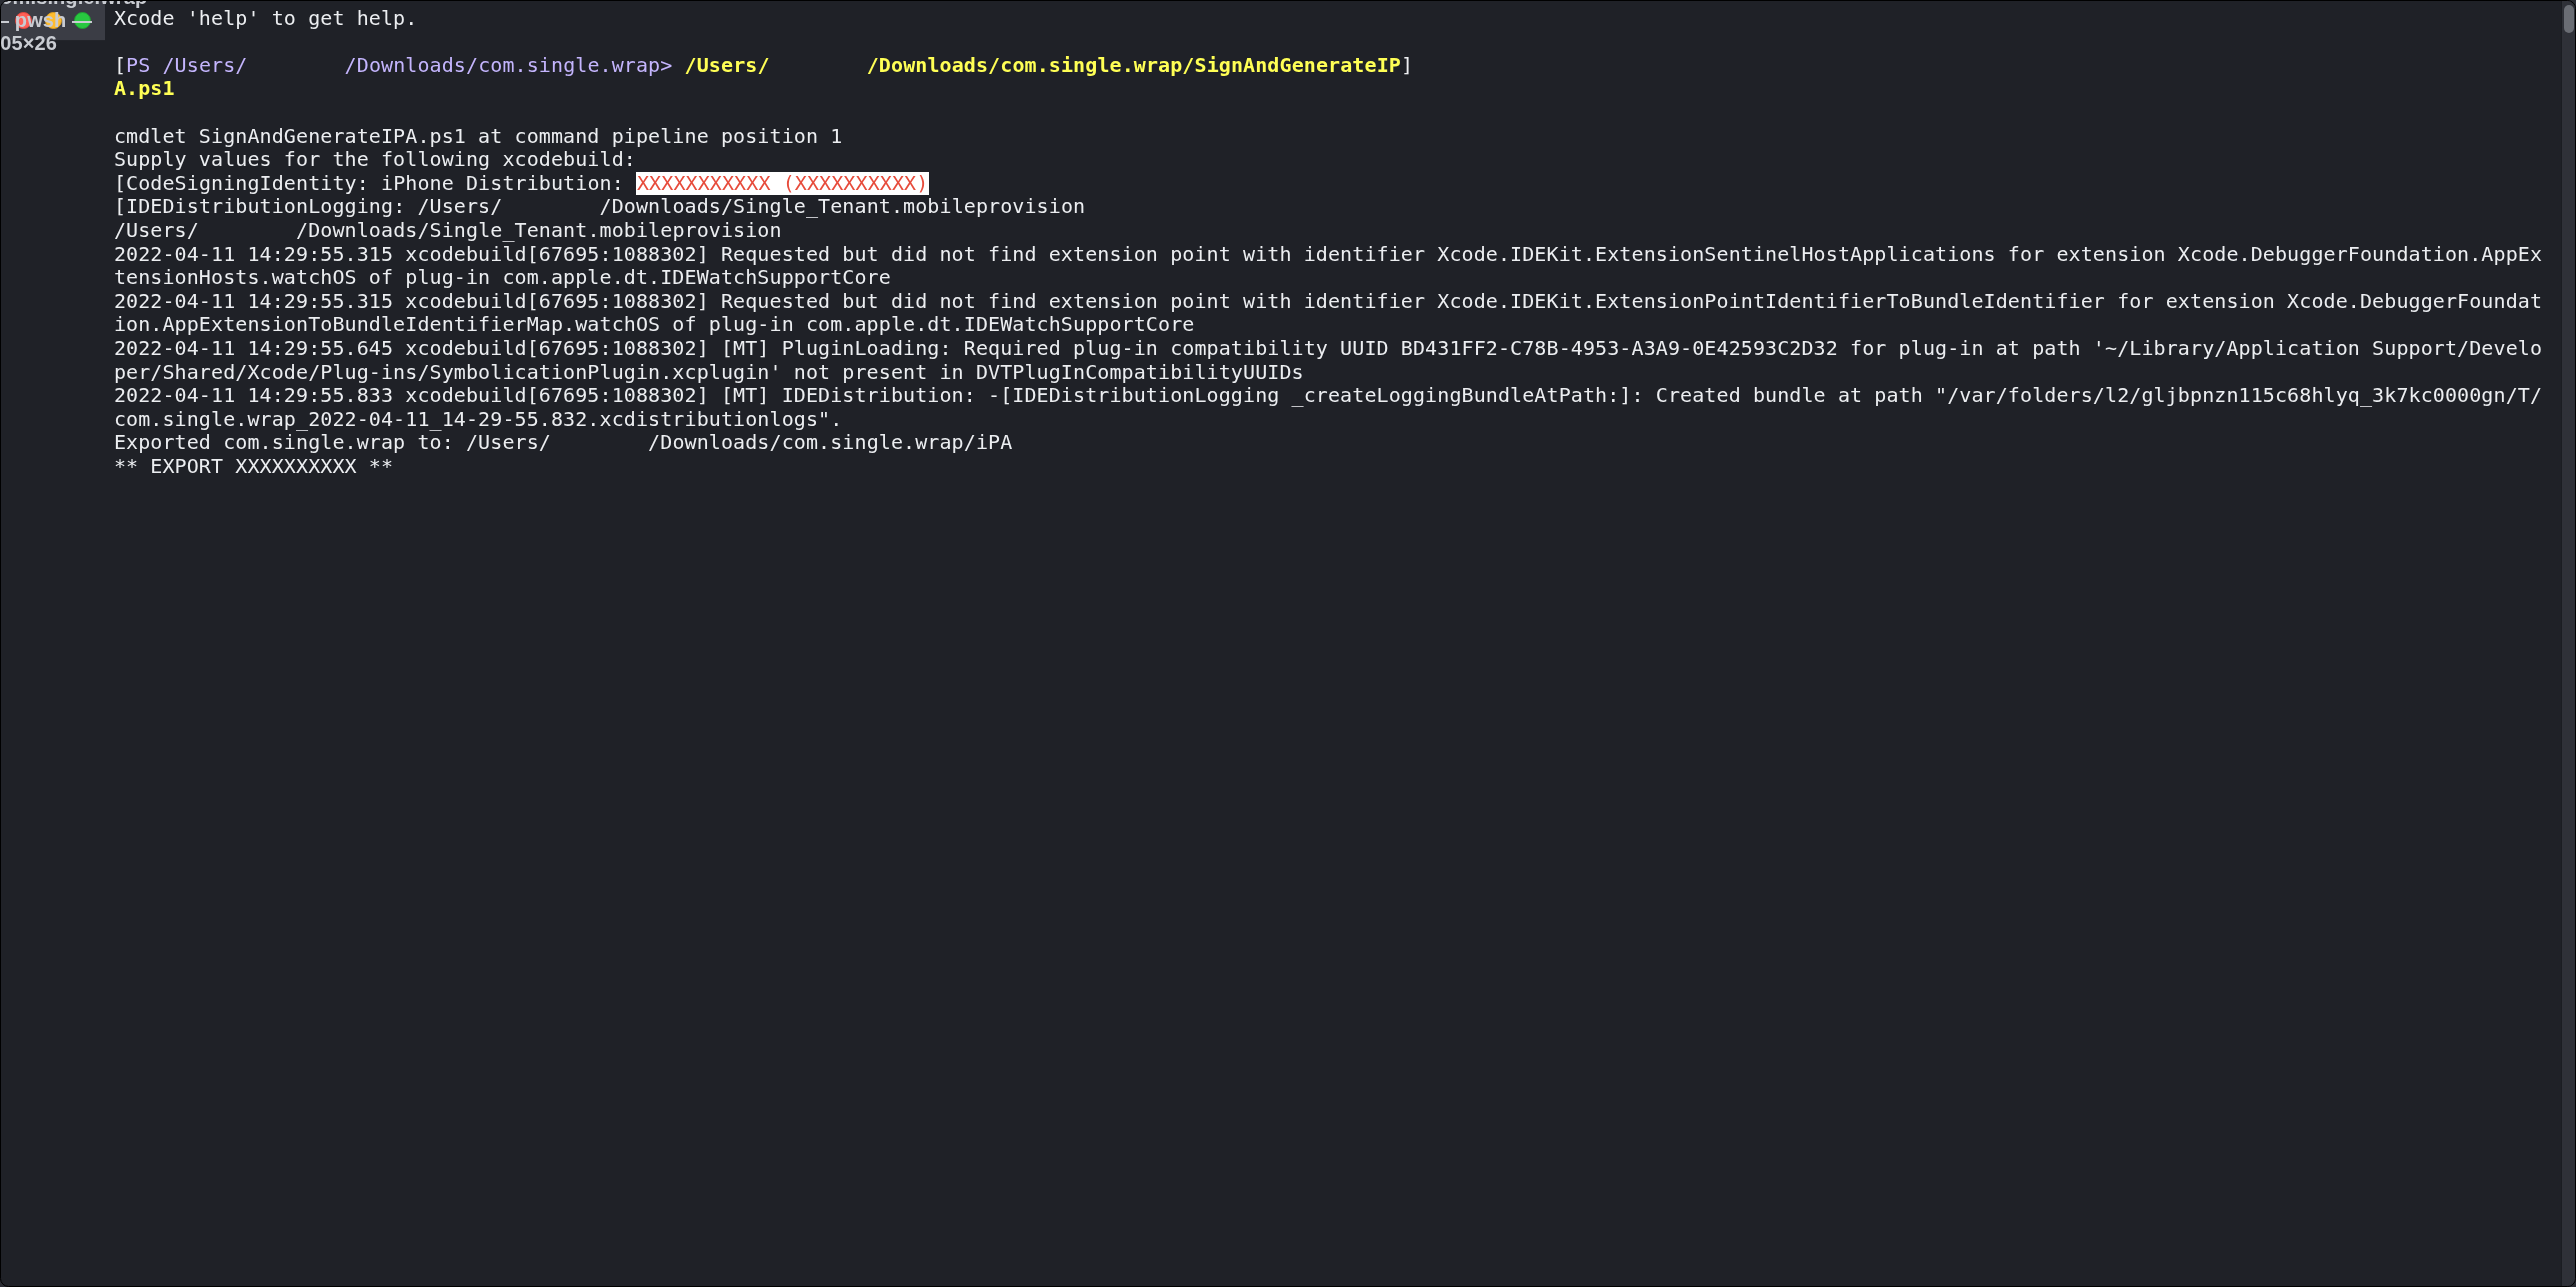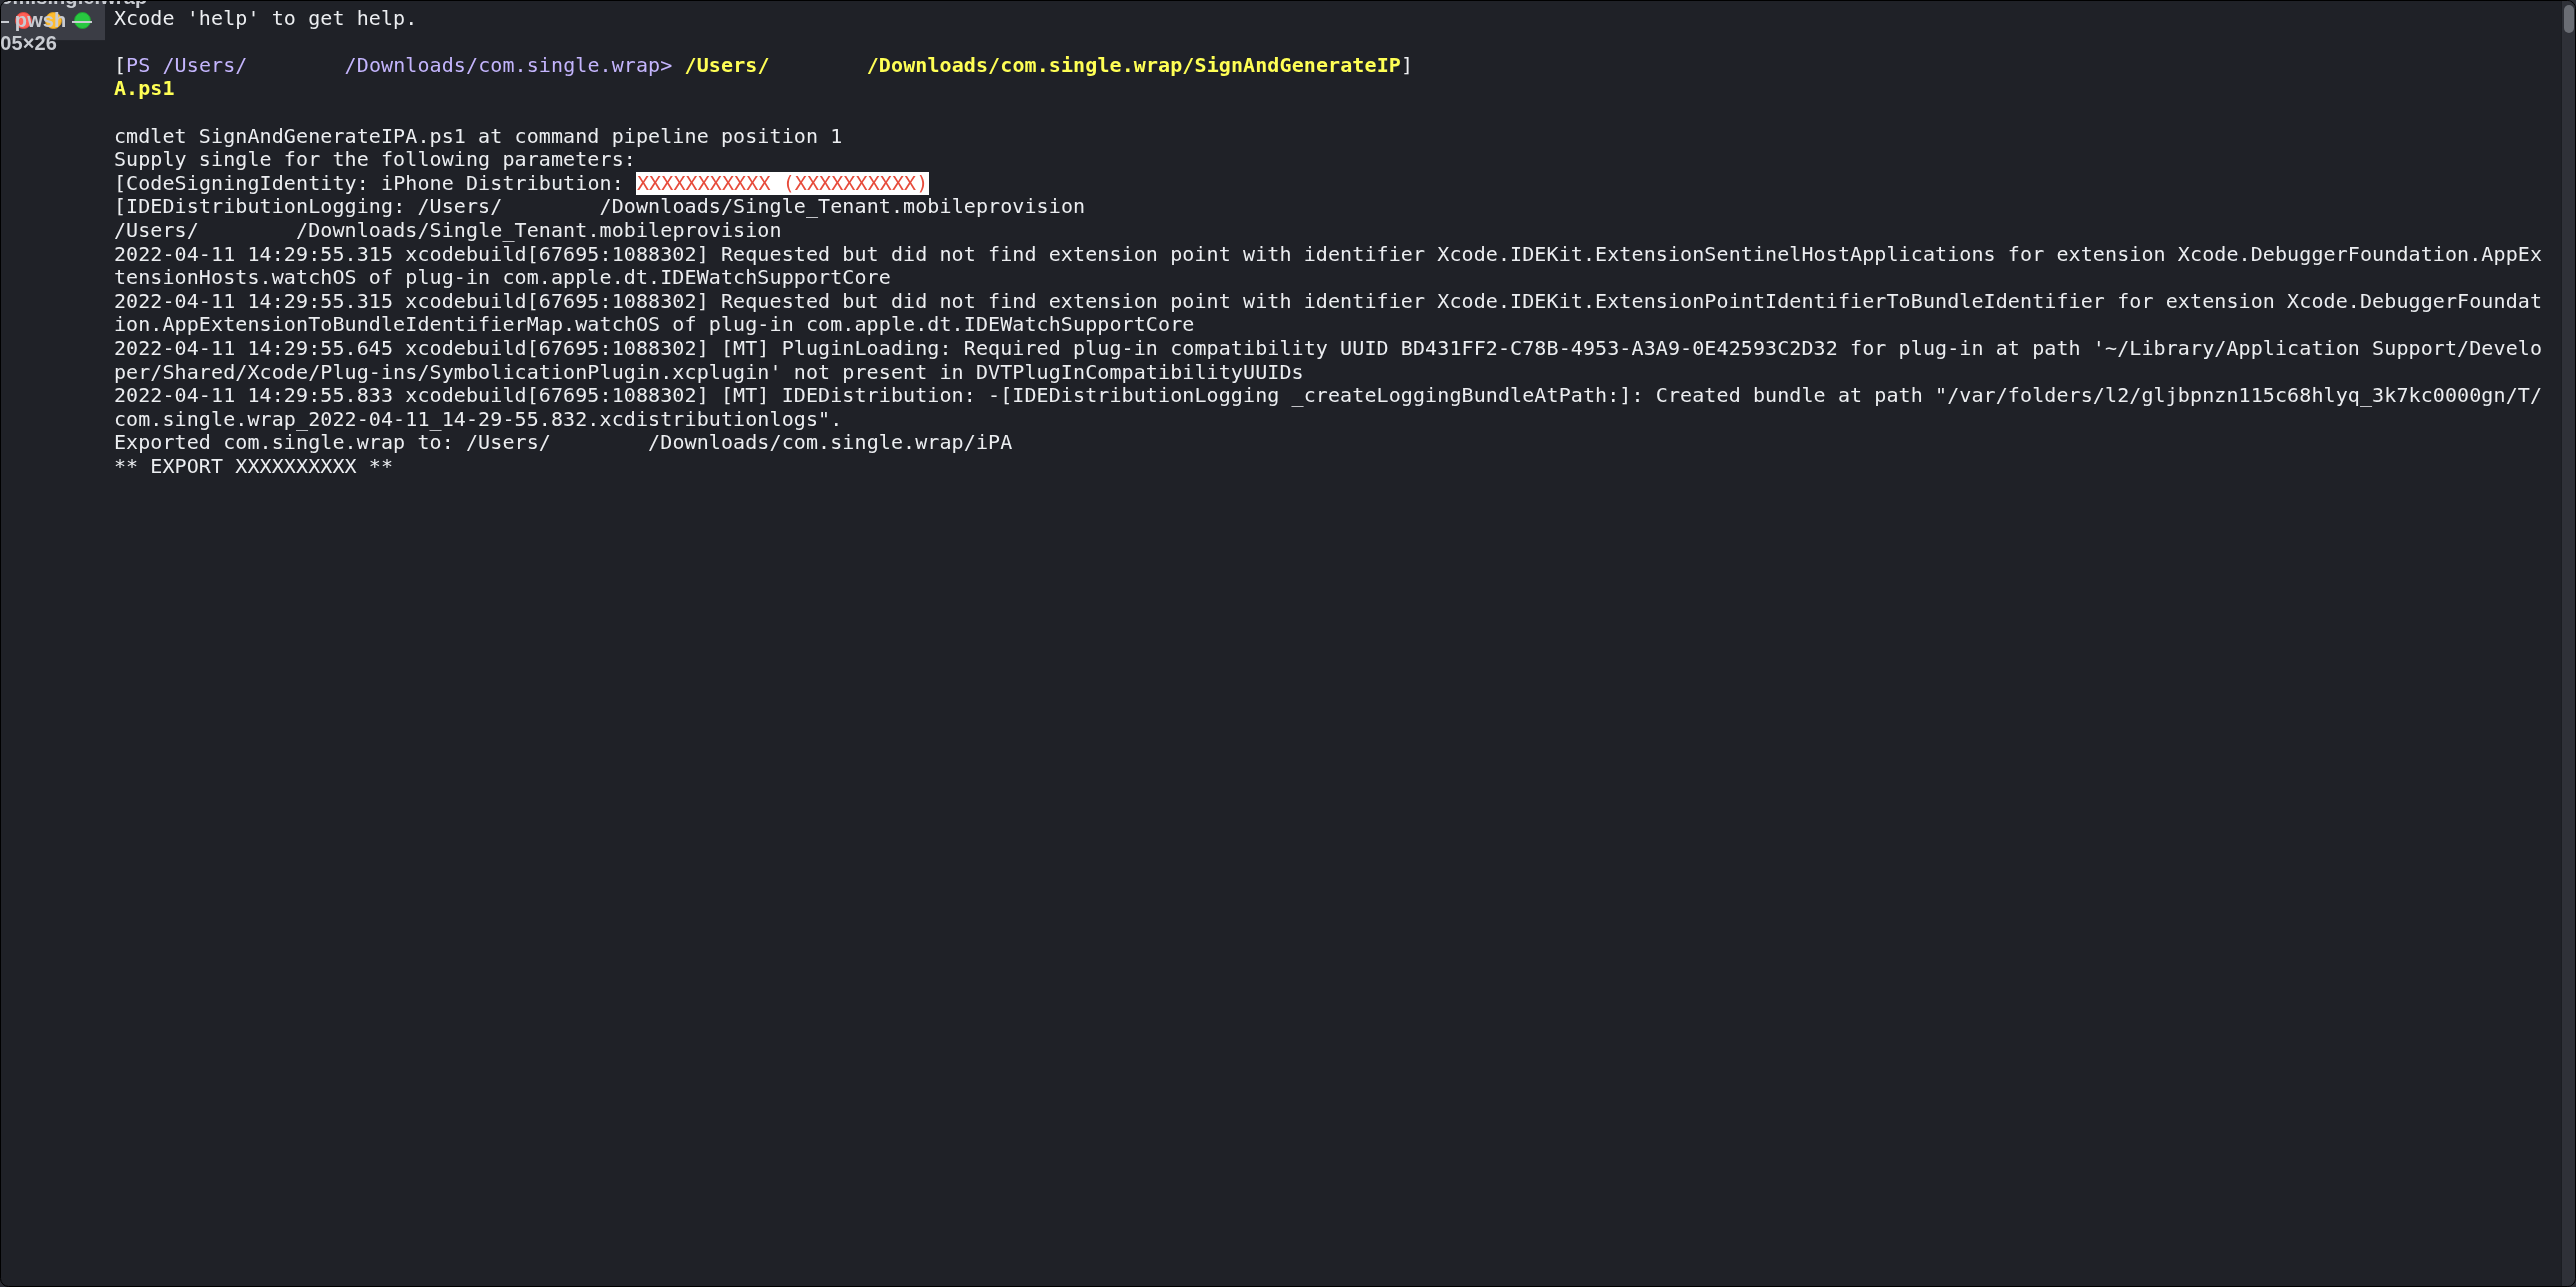--- a/index.html
+++ b/index.html
@@ -127,21 +127,21 @@
     </div>
   </div>
 
   <div class="term-wrap">
     <div class="term"><span>Xcode 'help' to get help.</span>
 
 <span class="c-bracket">[</span><span class="c-prompt">PS /Users/</span><span class="c-blank-redact">        </span><span class="c-prompt">/Downloads/com.single.wrap&gt;</span> <span class="c-cmd">/Users/</span><span class="c-blank-redact">        </span><span class="c-cmd">/Downloads/com.single.wrap/SignAndGenerateIP</span><span class="c-bracket">]</span>
 <span class="c-cmd">A.ps1</span>
 
 <span>cmdlet SignAndGenerateIPA.ps1 at command pipeline position 1</span>
-<span>Supply single for the following parameters:</span>
+<span>Supply values for the following xcodebuild:</span>
 <span class="c-bracket">[</span><span>CodeSigningIdentity: iPhone Distribution: </span><span class="c-redact">XXXXXXXXXXX (XXXXXXXXXX)</span>
 <span class="c-bracket">[</span><span>IDEDistributionLogging: /Users/</span><span class="c-blank-redact">        </span><span>/Downloads/Single_Tenant.mobileprovision</span>
 <span>/Users/</span><span class="c-blank-redact">        </span><span>/Downloads/Single_Tenant.mobileprovision</span>
 <span>2022-04-11 14:29:55.315 xcodebuild[67695:1088302] Requested but did not find extension point with identifier Xcode.IDEKit.ExtensionSentinelHostApplications for extension Xcode.DebuggerFoundation.AppExtensionHosts.watchOS of plug-in com.apple.dt.IDEWatchSupportCore</span>
 <span>2022-04-11 14:29:55.315 xcodebuild[67695:1088302] Requested but did not find extension point with identifier Xcode.IDEKit.ExtensionPointIdentifierToBundleIdentifier for extension Xcode.DebuggerFoundation.AppExtensionToBundleIdentifierMap.watchOS of plug-in com.apple.dt.IDEWatchSupportCore</span>
 <span>2022-04-11 14:29:55.645 xcodebuild[67695:1088302] [MT] PluginLoading: Required plug-in compatibility UUID BD431FF2-C78B-4953-A3A9-0E42593C2D32 for plug-in at path '~/Library/Application Support/Developer/Shared/Xcode/Plug-ins/SymbolicationPlugin.xcplugin' not present in DVTPlugInCompatibilityUUIDs</span>
 <span>2022-04-11 14:29:55.833 xcodebuild[67695:1088302] [MT] IDEDistribution: -[IDEDistributionLogging _createLoggingBundleAtPath:]: Created bundle at path "/var/folders/l2/gljbpnzn115c68hlyq_3k7kc0000gn/T/com.single.wrap_2022-04-11_14-29-55.832.xcdistributionlogs".</span>
 <span>Exported com.single.wrap to: /Users/</span><span class="c-blank-redact">        </span><span>/Downloads/com.single.wrap/iPA</span>
 <span>** EXPORT XXXXXXXXXX **</span></div>
 

